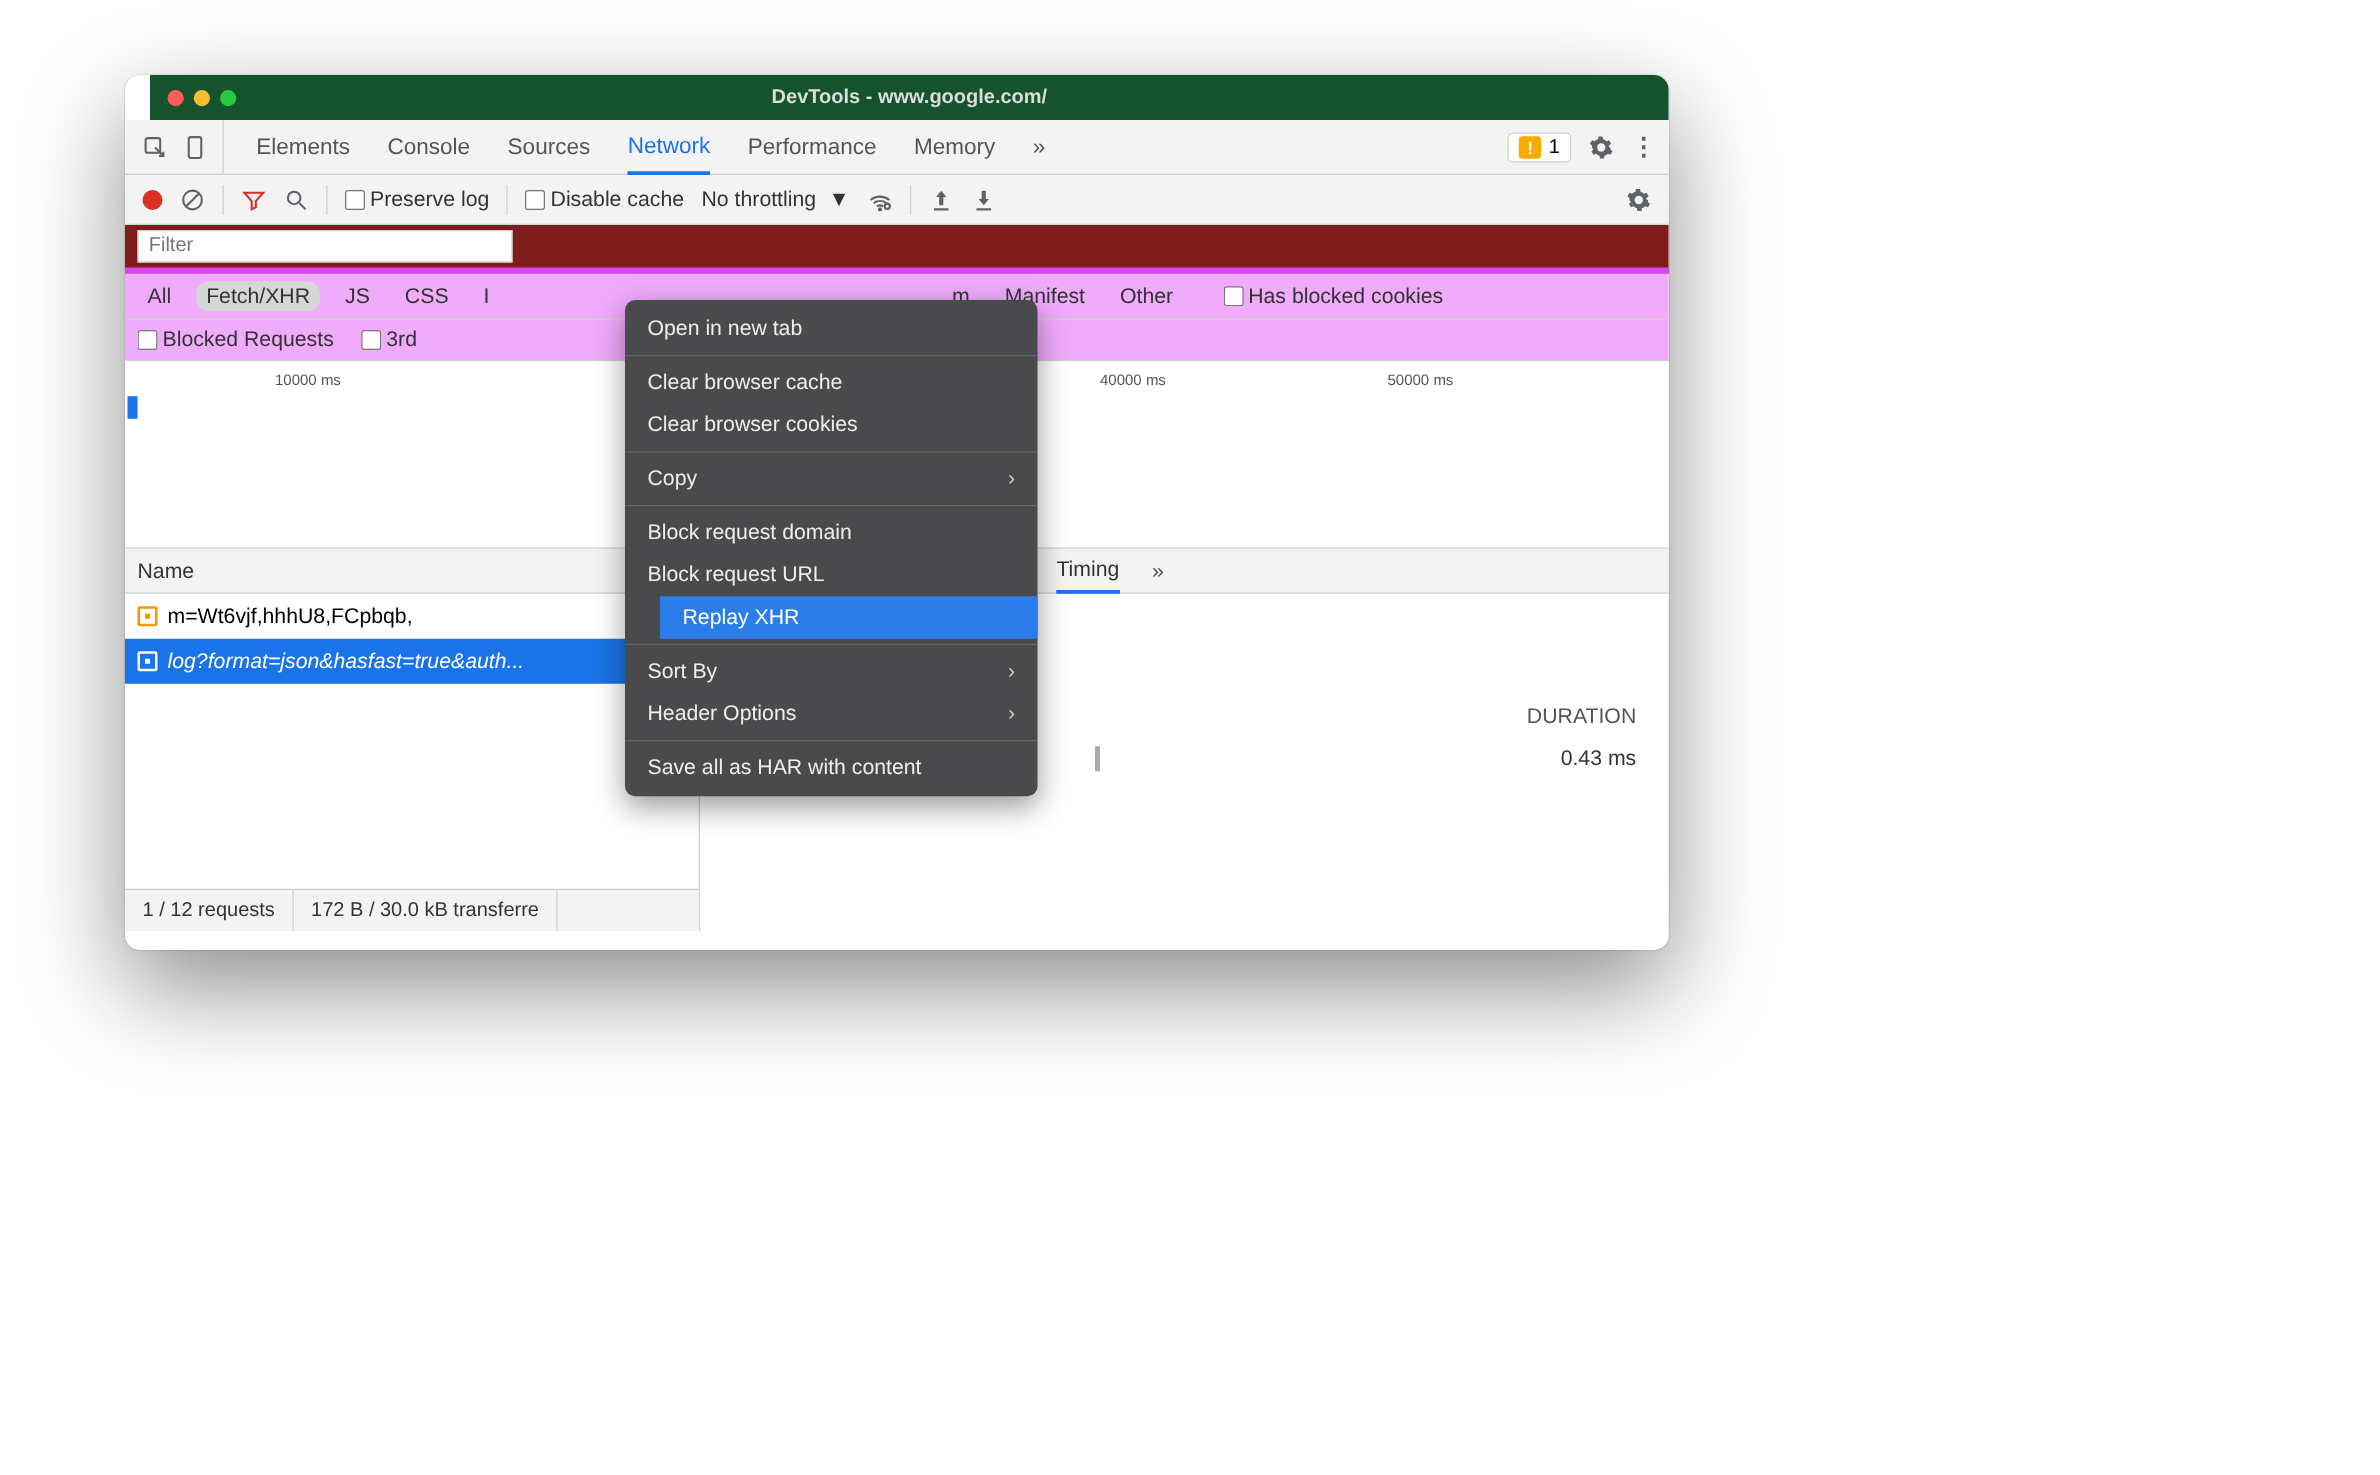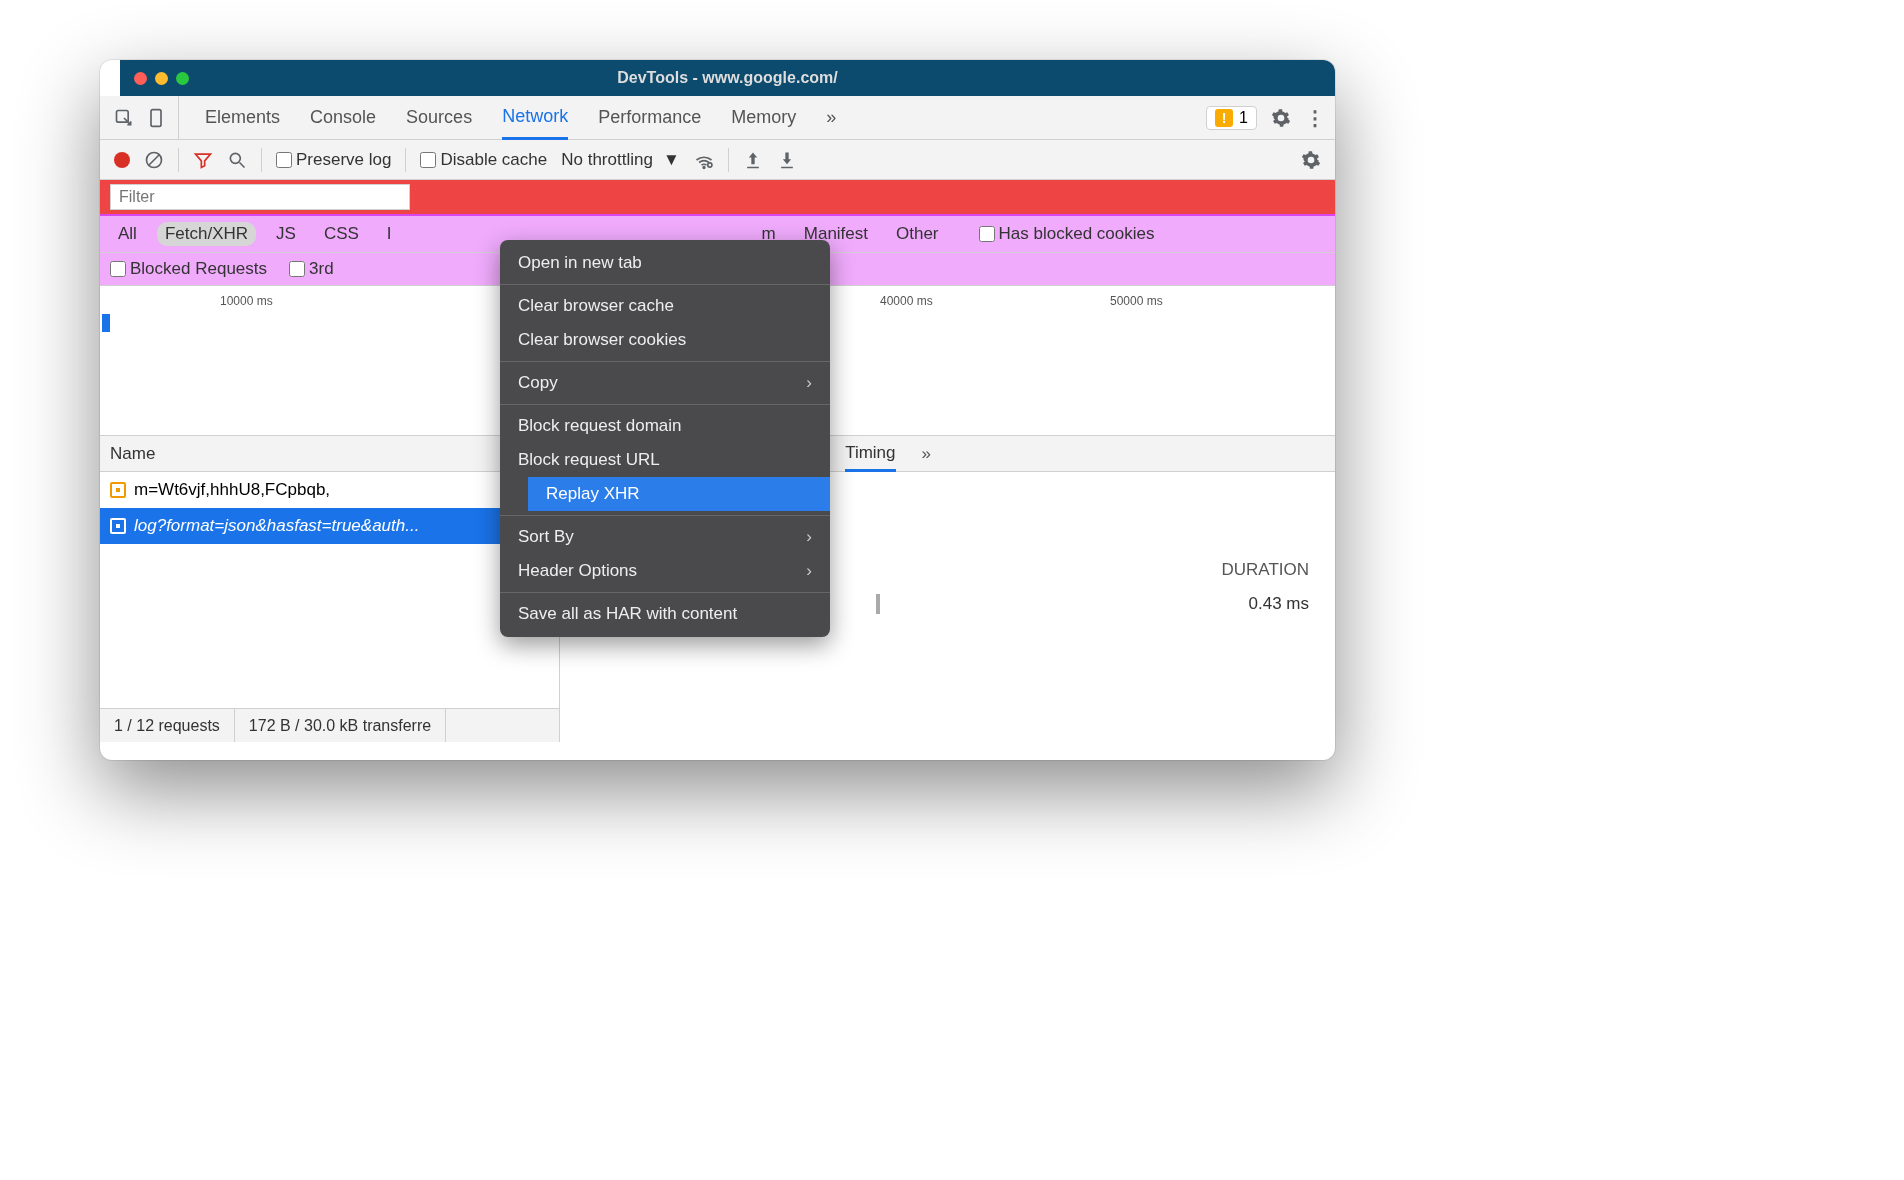--- a/index.html
+++ b/index.html
@@ -1,18 +1,18 @@
 <!DOCTYPE html>
 <html><head>
 <meta charset="utf-8">
 <style>
 * { margin: 0; padding: 0; box-sizing: border-box; font-family: -apple-system, BlinkMacSystemFont, "Segoe UI", Helvetica, Arial, sans-serif; }
 body { background: #fff; width: 1904px; height: 1180px; position: relative; }
 .window { position: absolute; left: 100px; top: 60px; width: 1235px; height: 700px; border-radius: 12px; overflow: hidden; box-shadow: 0 30px 80px rgba(0,0,0,0.45), 0 0 0 1px rgba(0,0,0,0.08); background: #fff; }
-.titlebar { height: 36px; background: #0c4a6e; display: flex; align-items: center; padding: 0 14px; position: relative; margin-left: 20px; }
+.titlebar { height: 36px; background: #14532d; display: flex; align-items: center; padding: 0 14px; position: relative; margin-left: 20px; }
 .traffic { display: flex; gap: 8px; }
 .traffic-light { width: 13px; height: 13px; border-radius: 50%; }
 .tl-red { background: #ff5f57; }
 .tl-yellow { background: #febc2e; }
 .tl-green { background: #28c840; }
 .titlebar-title { position: absolute; left: 0; right: 0; text-align: center; color: #ddd; font-size: 16px; font-weight: 600; pointer-events: none; }
 .tabbar { height: 44px; border-bottom: 1px solid #d0d0d0; display: flex; align-items: center; padding: 0 10px; background: #f3f3f3; gap: 6px; }
 .tabbar-left { display: flex; align-items: center; gap: 12px; padding: 0 12px 0 4px; border-right: 1px solid #d0d0d0; height: 100%; }
 .tabbar-tabs { display: flex; align-items: center; gap: 30px; padding-left: 20px; height: 100%; }
 .tab { color: #555; font-size: 18px; height: 100%; display: flex; align-items: center; cursor: pointer; }
@@ -22,21 +22,21 @@
 .issue-icon { width: 18px; height: 18px; background: #f9ab00; border-radius: 3px; display: flex; align-items: center; justify-content: center; color: #fff; font-weight: bold; font-size: 14px; }
 .gear-icon { color: #5f6368; }
 .more-icon { color: #5f6368; font-size: 20px; font-weight: bold; }
 .toolbar { height: 40px; border-bottom: 1px solid #d0d0d0; background: #f3f3f3; display: flex; align-items: center; padding: 0 14px; gap: 14px; }
 .record-btn { width: 16px; height: 16px; background: #d93025; border-radius: 50%; }
 .tb-icon { color: #5f6368; display: flex; align-items: center; }
 .tb-sep { width: 1px; height: 24px; background: #d0d0d0; }
 .tb-check { display: flex; align-items: center; gap: 4px; font-size: 17px; color: #333; }
 .tb-check input { width: 16px; height: 16px; }
 .throttle { display: flex; align-items: center; gap: 10px; font-size: 17px; color: #333; }
-.filter-row { border-bottom: 2px solid #d946ef; background: #ef4444; padding: 4px 10px; }
+.filter-row { border-bottom: 5px solid #d946ef; background: #7f1d1d; padding: 4px 10px; }
 .filter-input { width: 300px; height: 26px; border: 1px solid #d0d0d0; background: #fff; font-size: 16px; padding: 0 8px; color: #888; }
 .pill-row { border-bottom: 1px solid #d0d0d0; background: #f0abfc; padding: 6px 10px; display: flex; align-items: center; gap: 12px; flex-wrap: wrap; font-size: 17px; color: #333; }
 .pill { padding: 2px 8px; border-radius: 10px; cursor: pointer; }
 .pill.active { background: #d6d6d6; }
 .timeline { height: 150px; border-bottom: 1px solid #d0d0d0; background: #fff; position: relative; }
 .timeline-ticks { display: flex; height: 30px; align-items: center; color: #555; font-size: 12px; position: relative; }
 .timeline-ticks span { position: absolute; }
 .timeline-marker { position: absolute; left: 2px; top: 28px; width: 8px; height: 18px; background: #1a73e8; }
 .split-pane { display: flex; height: 306px; }
 .file-list { width: 460px; border-right: 1px solid #d0d0d0; display: flex; flex-direction: column; }

